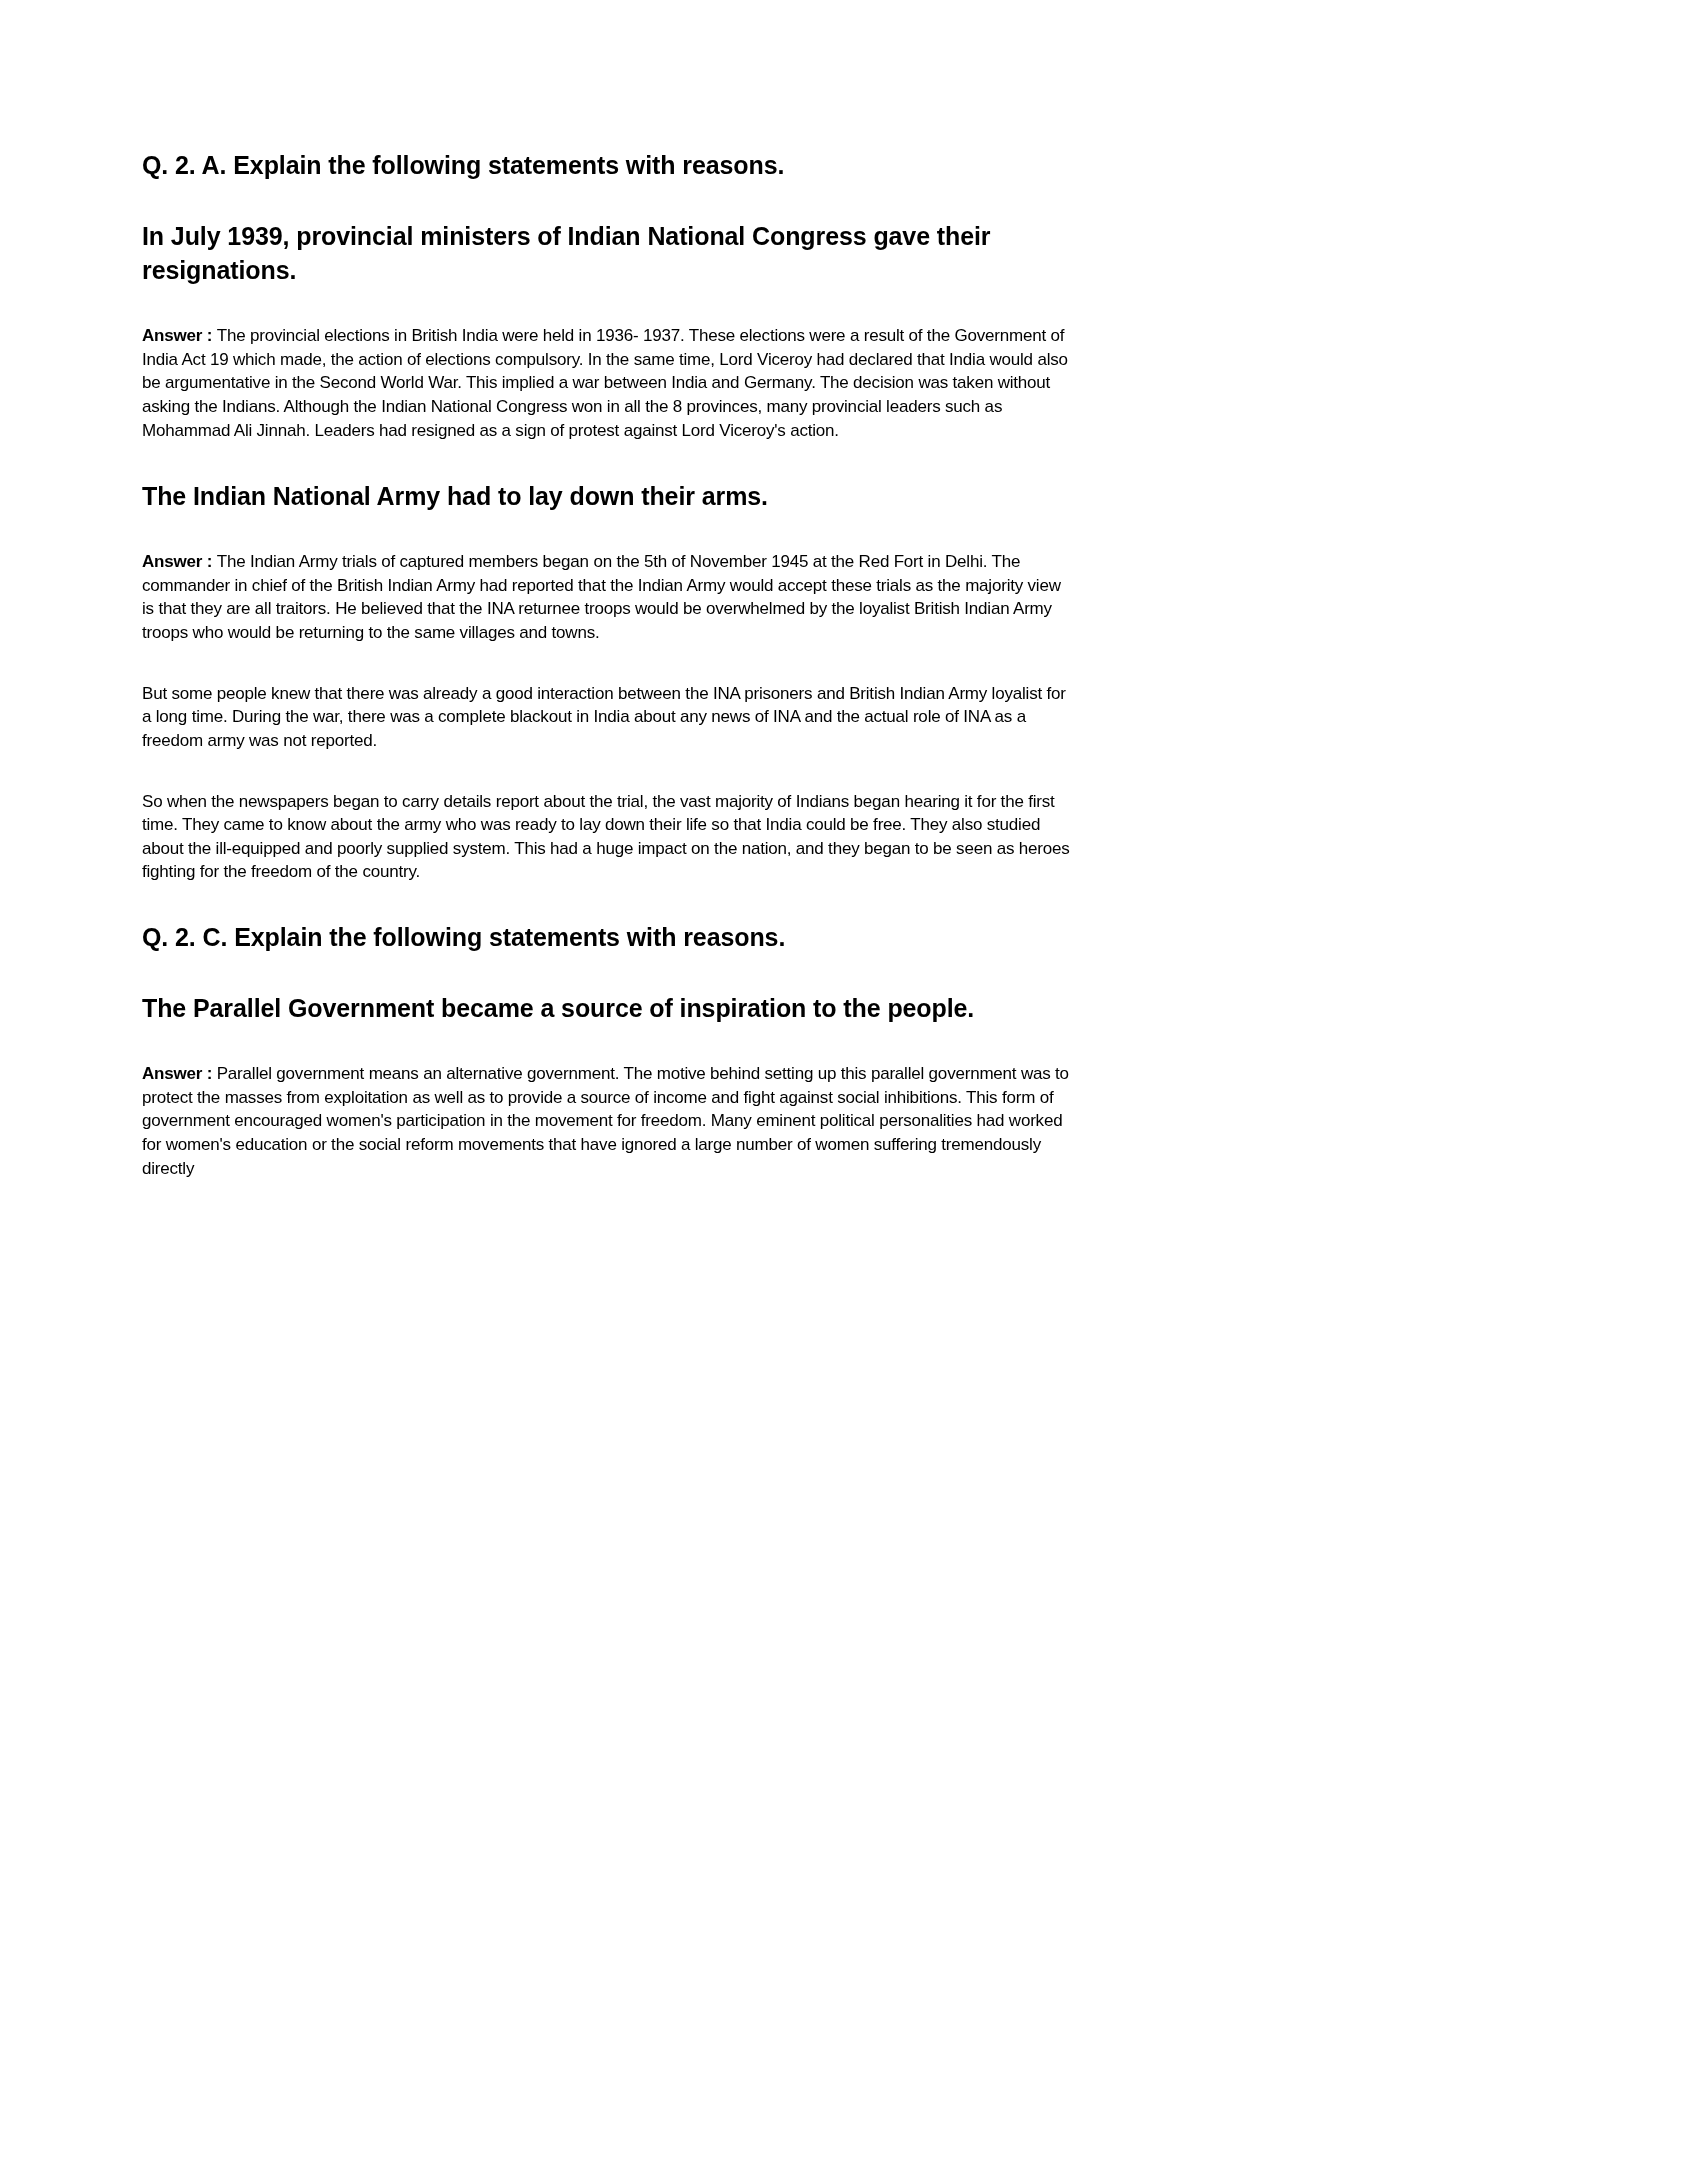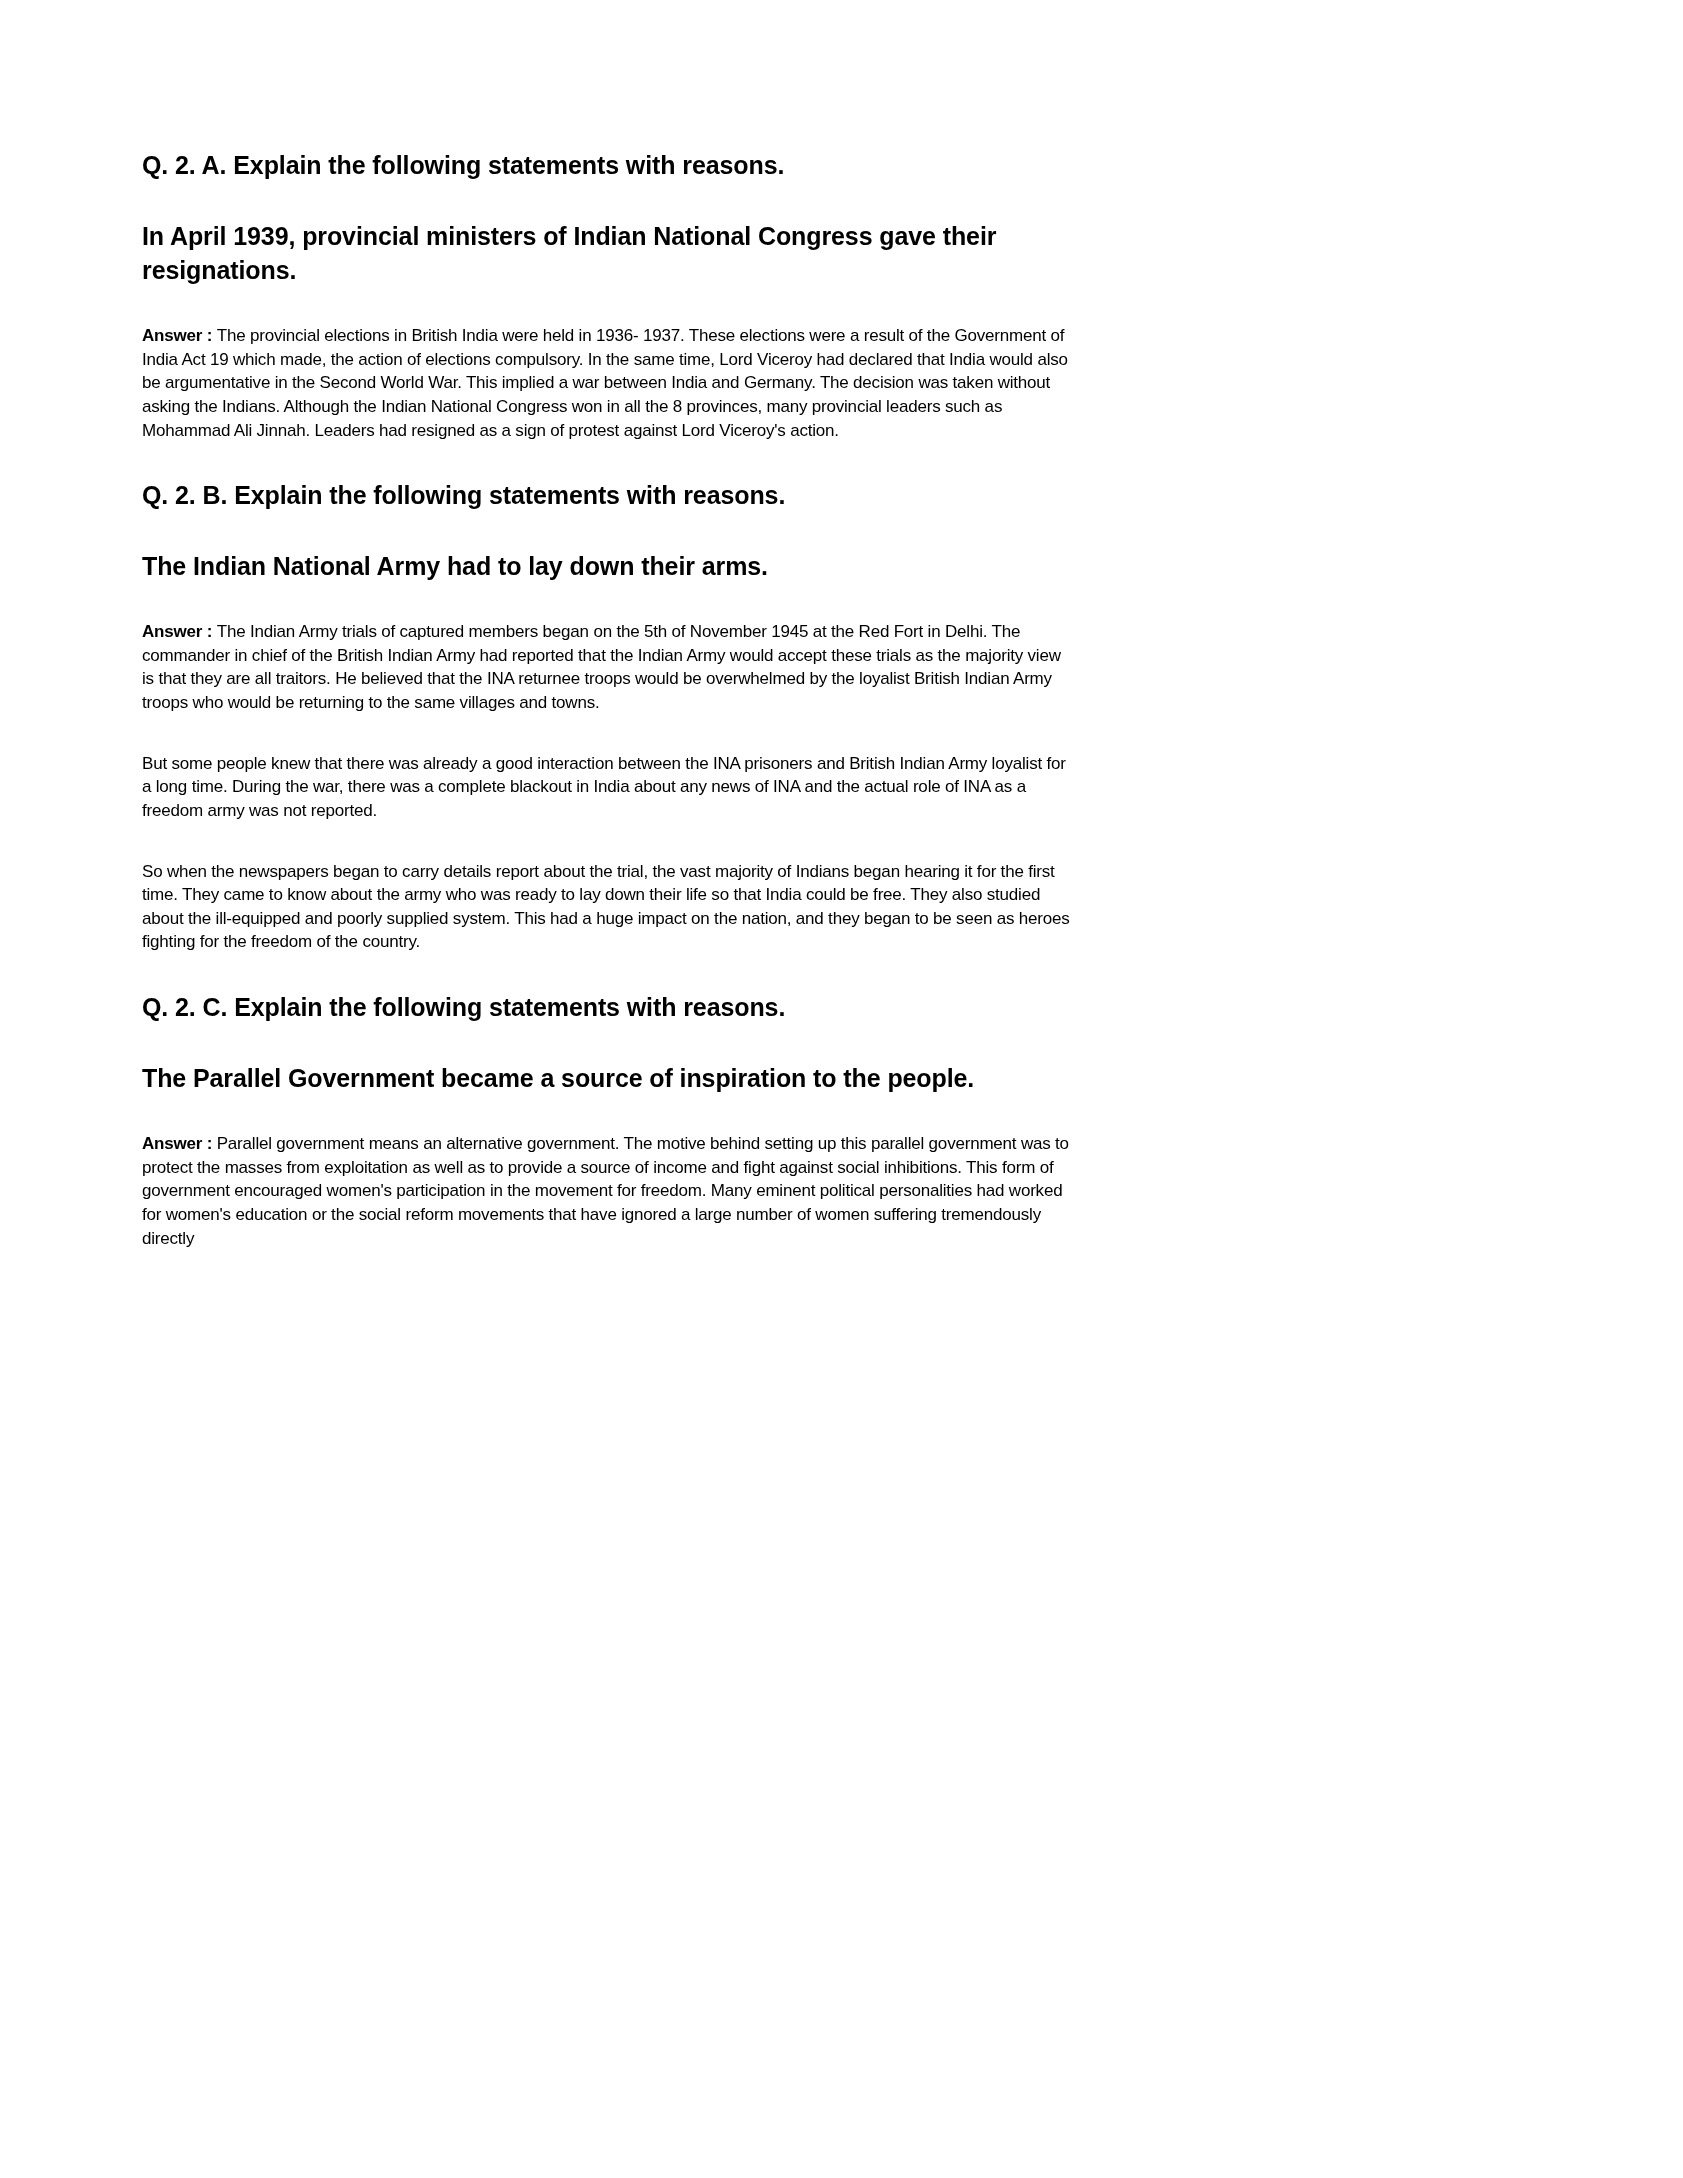--- a/index.html
+++ b/index.html
@@ -52,28 +52,27 @@
   .block { margin-bottom: 0; }
 </style>
 </head>
 <body>
 
 <div class="page">
   <div class="content">
 
     <div class="block">
       <p class="q-heading">Q. 2. A. Explain the following statements with reasons.</p>
-      <p class="statement">In April 1939, provincial ministers of Indian National Congress gave their resignations.</p>
+      <p class="statement">In July 1939, provincial ministers of Indian National Congress gave their resignations.</p>
       <p class="para">
         <span class="lead">Answer : </span><span>The provincial elections in British India were held in 1936- 1937. These elections were a result of the Government of India Act 19 which made, the action of elections compulsory. In the same time, Lord Viceroy had declared that India would also be argumentative in the Second World War. This implied a war between India and Germany. The decision was taken without asking the Indians. Although the Indian National Congress won in all the 8 provinces, many provincial leaders such as Mohammad Ali Jinnah. Leaders had resigned as a sign of protest against Lord Viceroy's action.</span>
       </p>
     </div>
 
     <div class="block">
-      <p class="q-heading">Q. 2. B. Explain the following statements with reasons.</p>
       <p class="statement">The Indian National Army had to lay down their arms.</p>
       <p class="para">
         <span class="lead">Answer : </span><span>The Indian Army trials of captured members began on the 5th of November 1945 at the Red Fort in Delhi. The commander in chief of the British Indian Army had reported that the Indian Army would accept these trials as the majority view is that they are all traitors. He believed that the INA returnee troops would be overwhelmed by the loyalist British Indian Army troops who would be returning to the same villages and towns.</span>
       </p>
       <p class="para">But some people knew that there was already a good interaction between the INA prisoners and British Indian Army loyalist for a long time. During the war, there was a complete blackout in India about any news of INA and the actual role of INA as a freedom army was not reported.</p>
       <p class="para">So when the newspapers began to carry details report about the trial, the vast majority of Indians began hearing it for the first time. They came to know about the army who was ready to lay down their life so that India could be free. They also studied about the ill-equipped and poorly supplied system. This had a huge impact on the nation, and they began to be seen as heroes fighting for the freedom of the country.</p>
     </div>
 
     <div class="block">
       <p class="q-heading">Q. 2. C. Explain the following statements with reasons.</p>

